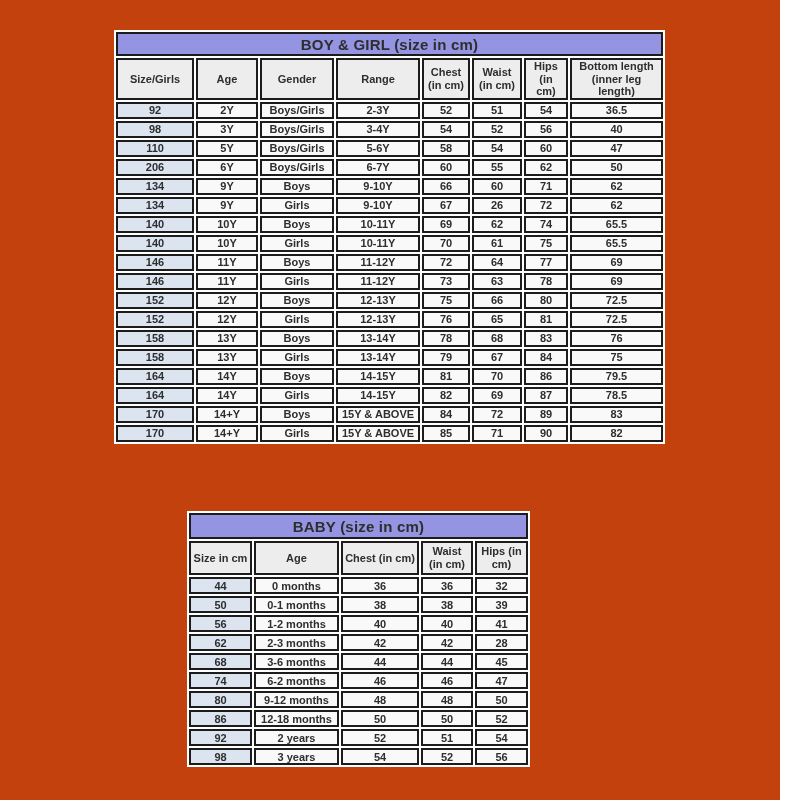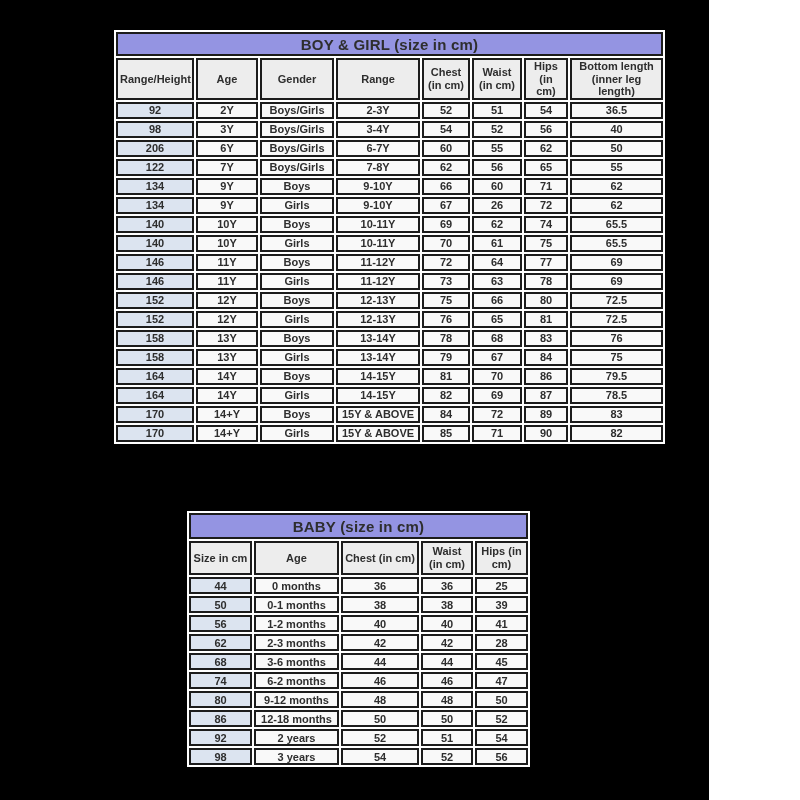--- a/index.html
+++ b/index.html
@@ -1,20 +1,20 @@
 <!DOCTYPE html>
 <html style="--header-band: #9494e2; --header-band-text: #16165c; --column-header-bg: #ededed; --first-col-bg: #dce4f0; --cell-bg: #f9f9f9; --border: #1c1c1c; --text: #2e2e2e;"><head>
 <meta charset="utf-8">
 <style>
   html, body { margin: 0; padding: 0; background: #ffffff; }
   .page {
     position: relative;
-    width: 709px;
+    width: 780px;
     height: 800px;
-    background: #000000;
+    background: #c2410c;
     font-family: "Liberation Sans", sans-serif;
     overflow: hidden;
     text-decoration: underline;
   }
   table.size-table {
     position: absolute;
     border-collapse: separate;
     border-spacing: 2px;
     table-layout: fixed;
     background: #ffffff;
@@ -68,21 +68,21 @@
       <col style="width:48px">
         <col style="width:50px">
         <col style="width:44px">
         <col style="width:93px">
     </colgroup>
     <thead>
       <tr>
         <th class="title-cell" colspan="8">BOY &amp; GIRL (size in cm)</th>
       </tr>
       <tr class="header-row">
-          <th>Range/Height</th>
+          <th>Size/Girls</th>
           <th>Age</th>
           <th>Gender</th>
           <th>Range</th>
           <th>Chest (in cm)</th>
           <th>Waist (in cm)</th>
           <th>Hips (in cm)</th>
           <th>Bottom length (inner leg length)</th>
         </tr>
     </thead>
     <tbody>
@@ -100,38 +100,38 @@
           <td>98</td>
           <td>3Y</td>
           <td>Boys/Girls</td>
           <td>3-4Y</td>
           <td>54</td>
           <td>52</td>
           <td>56</td>
           <td>40</td>
         </tr>
         <tr>
+          <td>110</td>
+          <td>5Y</td>
+          <td>Boys/Girls</td>
+          <td>5-6Y</td>
+          <td>58</td>
+          <td>54</td>
+          <td>60</td>
+          <td>47</td>
+        </tr>
+        <tr>
           <td>206</td>
           <td>6Y</td>
           <td>Boys/Girls</td>
           <td>6-7Y</td>
           <td>60</td>
           <td>55</td>
           <td>62</td>
           <td>50</td>
-        </tr>
-        <tr>
-          <td>122</td>
-          <td>7Y</td>
-          <td>Boys/Girls</td>
-          <td>7-8Y</td>
-          <td>62</td>
-          <td>56</td>
-          <td>65</td>
-          <td>55</td>
         </tr>
         <tr>
           <td>134</td>
           <td>9Y</td>
           <td>Boys</td>
           <td>9-10Y</td>
           <td>66</td>
           <td>60</td>
           <td>71</td>
           <td>62</td>
@@ -288,21 +288,21 @@
           <th>Waist (in cm)</th>
           <th>Hips (in cm)</th>
         </tr>
     </thead>
     <tbody>
         <tr>
           <td>44</td>
           <td>0 months</td>
           <td>36</td>
           <td>36</td>
-          <td>25</td>
+          <td>32</td>
         </tr>
         <tr>
           <td>50</td>
           <td>0-1 months</td>
           <td>38</td>
           <td>38</td>
           <td>39</td>
         </tr>
         <tr>
           <td>56</td>

